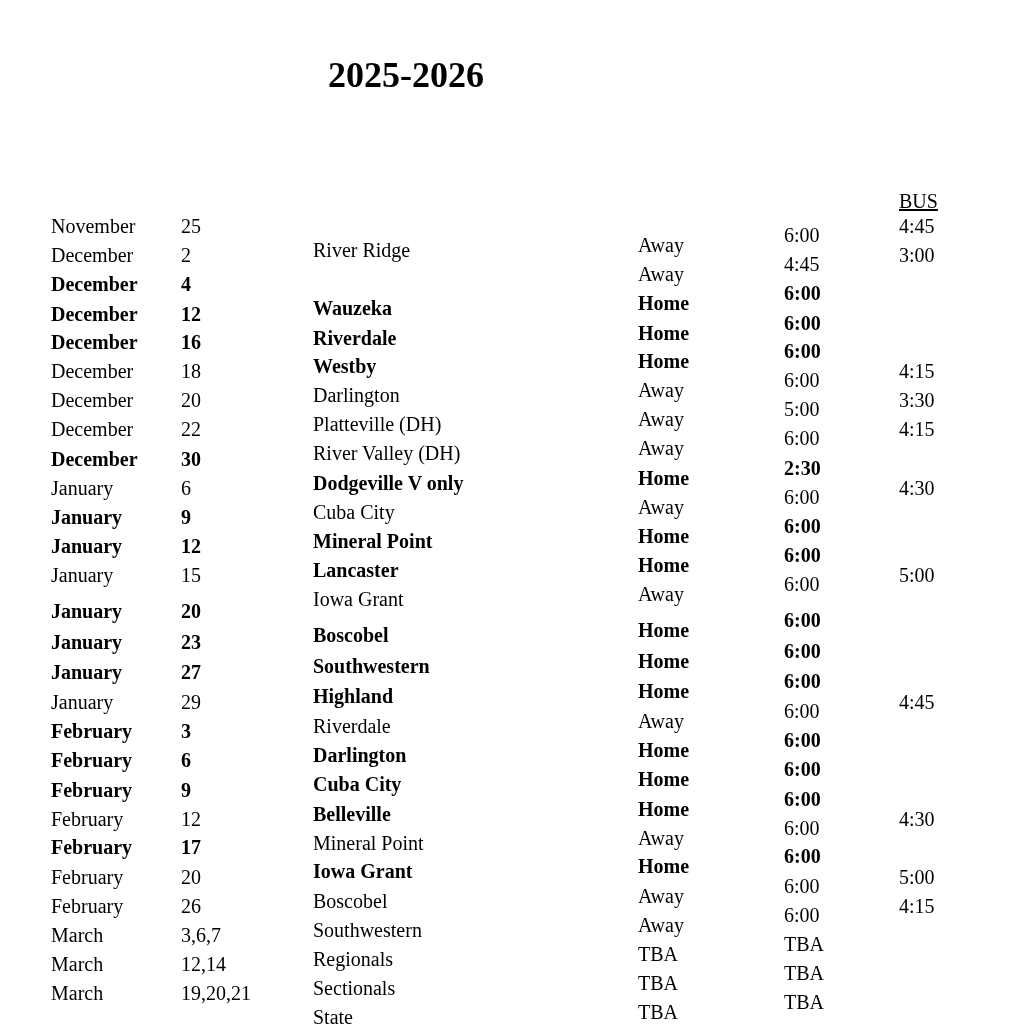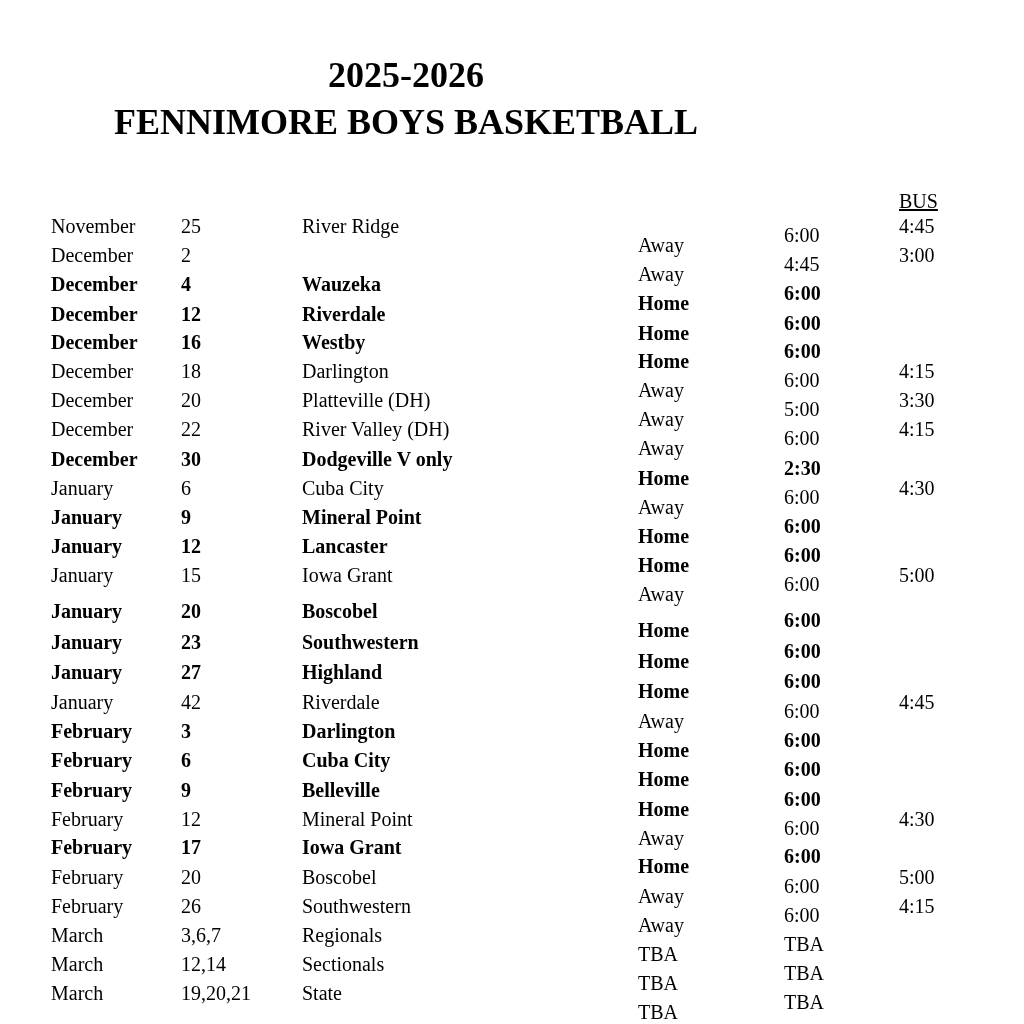--- a/index.html
+++ b/index.html
@@ -54,31 +54,30 @@
     }
     .row.bold {
       font-weight: bold;
     }
     .cell {
       position: absolute;
       top: 0;
     }
     .c-month { left: 51px; }
     .c-day { left: 181px; text-align: center; }
-    .c-opp { left: 302px; }
+    .c-opp { left: 313px; margin-top: 24px; }
     .c-loc { left: 638px; margin-top: 19px; }
     .c-time { left: 784px; margin-top: 9px; }
     .c-bus { left: 899px; }
   </style>
 </head>
 <body>
 
 <div class="title-block">
   <span class="title-line">2025-2026</span>
-  <span class="title-line">FENNIMORE BOYS BASKETBALL</span>
 </div>
 
 <div class="bus-header">BUS</div>
 
 <div class="schedule" id="schedule">
     <div class="row" style="top: 212px;">
       <span class="cell c-month">November</span>
       <span class="cell c-day">25</span>
       <span class="cell c-opp">River Ridge</span>
       <span class="cell c-loc">Away</span>
@@ -199,21 +198,21 @@
     <div class="row bold" style="top: 658px;">
       <span class="cell c-month">January</span>
       <span class="cell c-day">27</span>
       <span class="cell c-opp">Highland</span>
       <span class="cell c-loc">Home</span>
       <span class="cell c-time">6:00</span>
       <span class="cell c-bus"></span>
     </div>
     <div class="row" style="top: 688px;">
       <span class="cell c-month">January</span>
-      <span class="cell c-day">42</span>
+      <span class="cell c-day">29</span>
       <span class="cell c-opp">Riverdale</span>
       <span class="cell c-loc">Away</span>
       <span class="cell c-time">6:00</span>
       <span class="cell c-bus">4:45</span>
     </div>
     <div class="row bold" style="top: 717px;">
       <span class="cell c-month">February</span>
       <span class="cell c-day">3</span>
       <span class="cell c-opp">Darlington</span>
       <span class="cell c-loc">Home</span>

